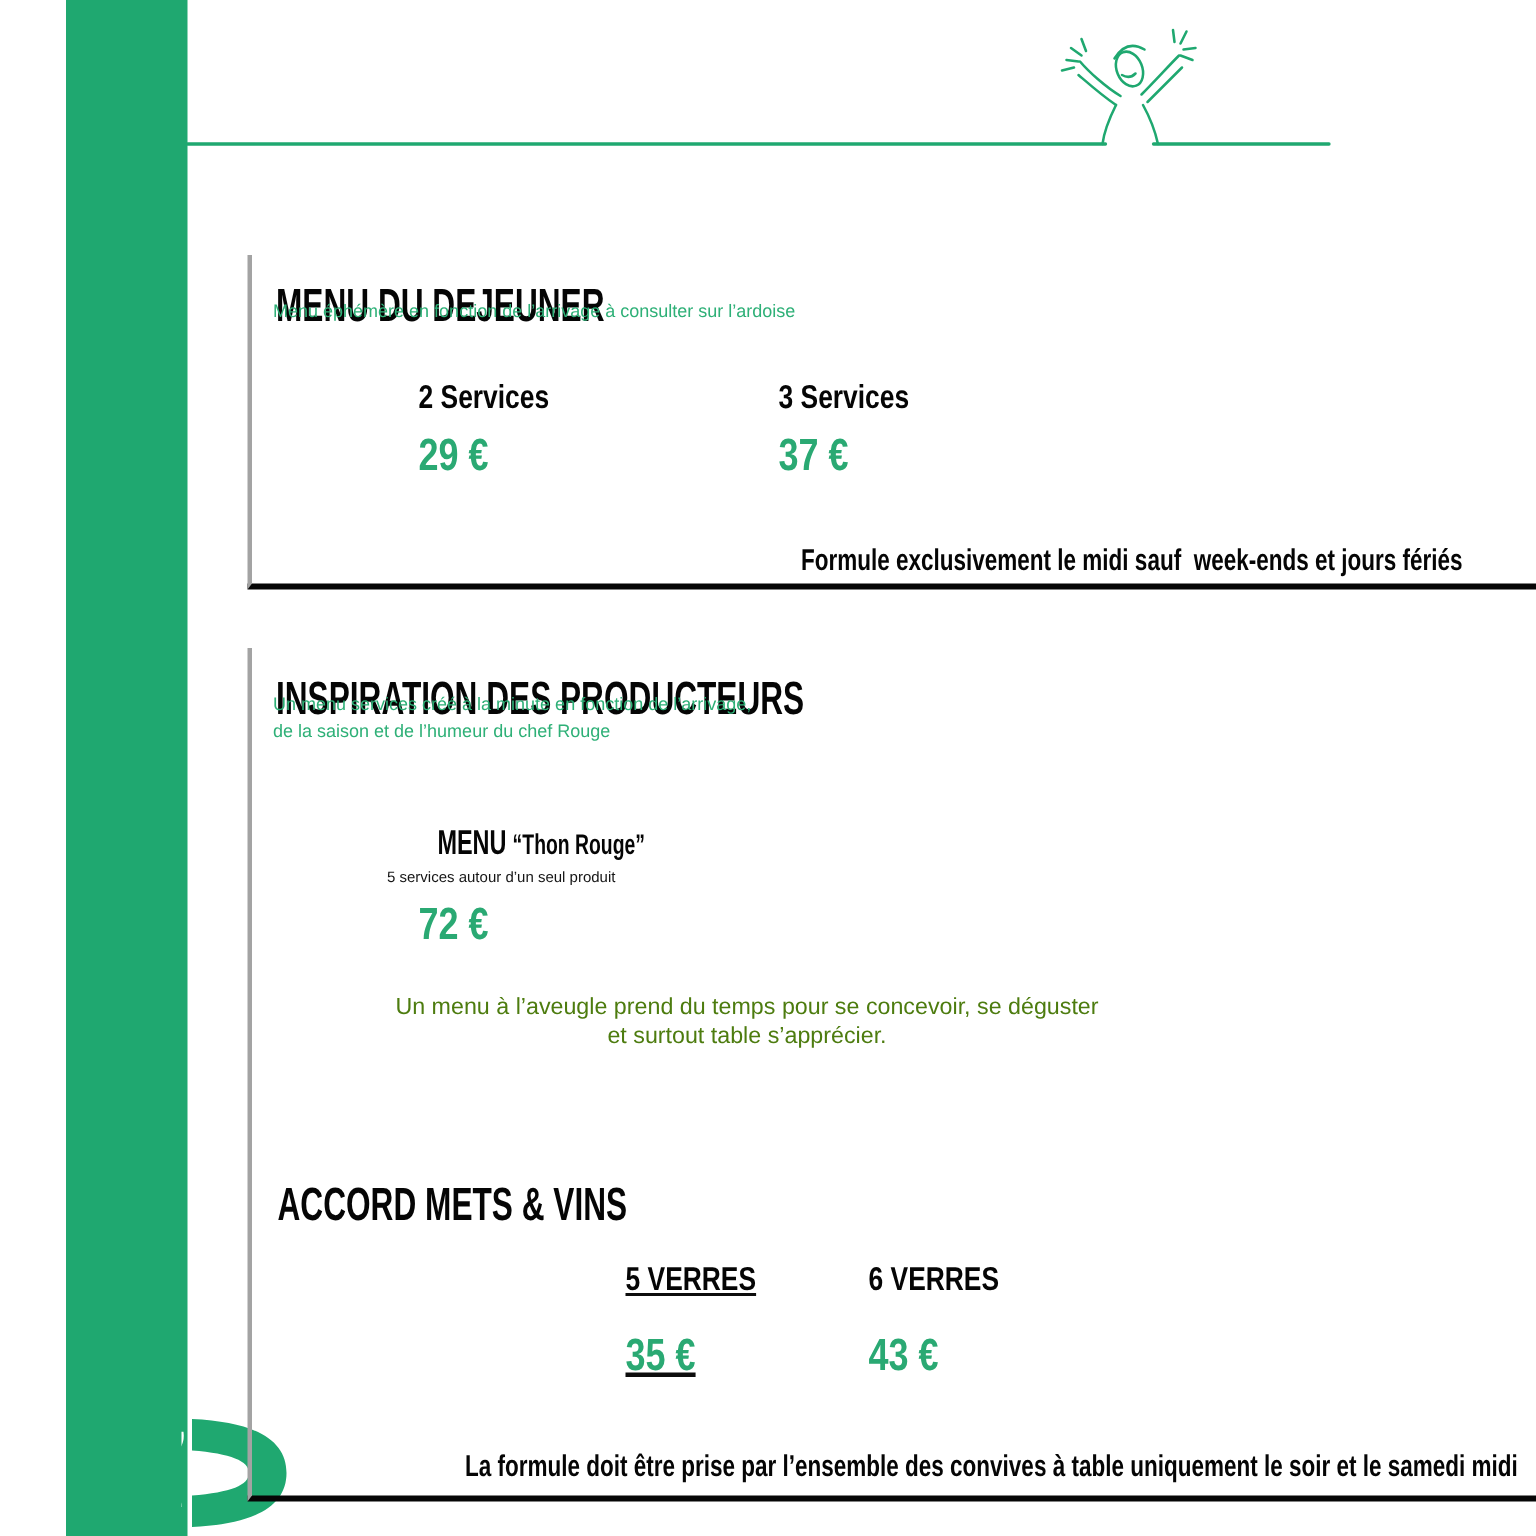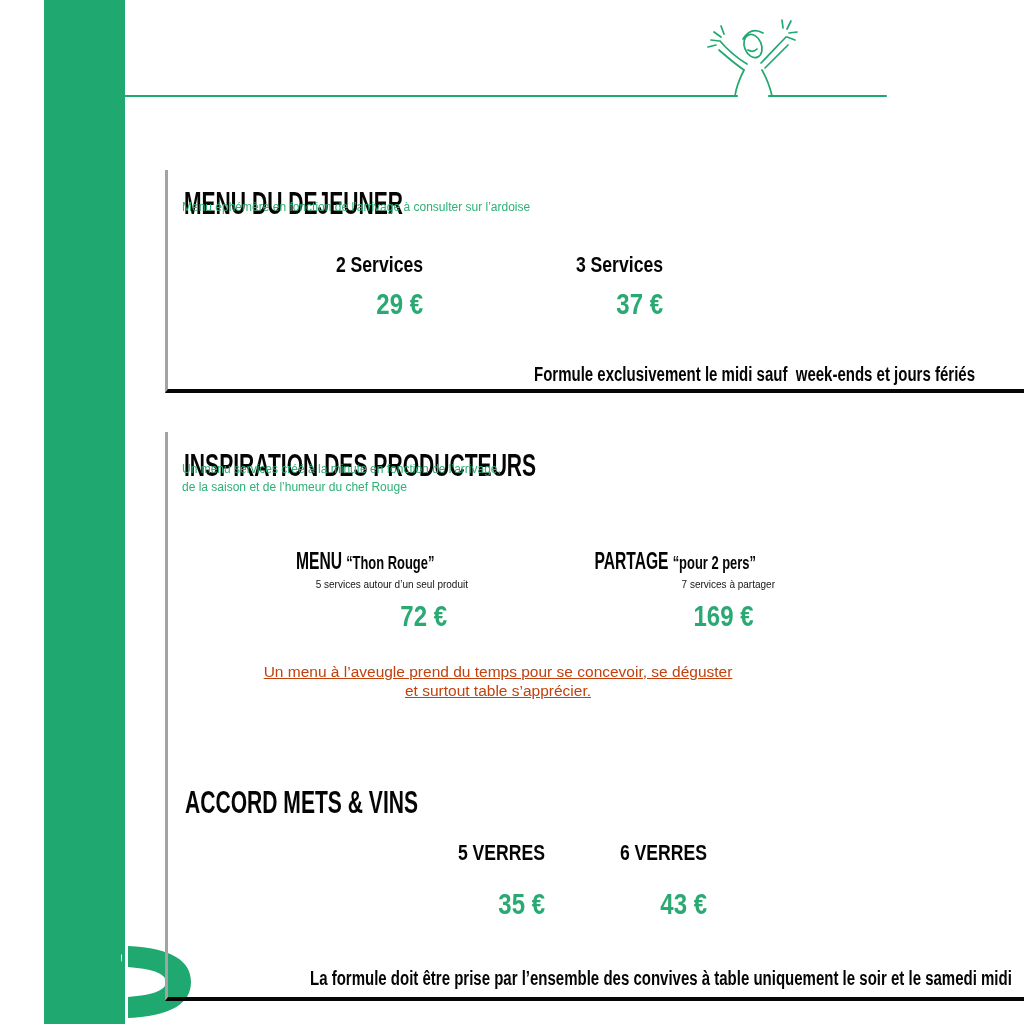--- a/index.html
+++ b/index.html
@@ -19,21 +19,21 @@
     transform:scaleX(0.68);transform-origin:left center;white-space:nowrap;color:#050505;
   }
   #t1{left:16px;top:-3px;}
   #t2{left:16px;top:-3px;}
   #t3{left:17px;top:334px;}
 
   .green-sub{position:absolute;margin:0;font-size:12px;line-height:18px;color:#2eb077;}
   #s1{left:14px;top:28px;}
   #s2{left:14px;top:28px;}
 
-  .col{position:absolute;text-align:right;}
+  .col{position:absolute;text-align:left;}
   .col .label{
     font-size:22px;line-height:22px;font-weight:bold;white-space:nowrap;
     transform:scaleX(0.8);transform-origin:center;color:#050505;
   }
   .col .price{
     font-size:30px;line-height:30px;font-weight:bold;white-space:nowrap;
     transform:scaleX(0.8);transform-origin:center;color:#2aa973;
   }
   #b1c1{left:93px;top:84px;width:180px;}
   #b1c2{left:333px;top:84px;width:180px;}
@@ -44,25 +44,25 @@
     transform:scaleX(0.68);transform-origin:center;color:#050505;
   }
   .menucol .mqual{font-size:19px;margin-left:6px;}
   .menucol .mdesc{font-size:10px;line-height:17px;margin-top:2px;color:#151515;}
   .menucol .price{margin-top:8px;}
   #b2c1{left:90px;top:118px;width:210px;}
   #b2c2{left:392px;top:118px;width:215px;}
 
   #para{
     position:absolute;left:20px;top:230px;width:620px;text-align:center;
-    font-size:15.5px;line-height:19px;color:#c2410c;text-decoration:underline;
+    font-size:15.5px;line-height:19px;color:#4d7c0f;
   }
 
   #b3c1{left:68px;top:410px;width:160px;}
-  #b3c2{left:233px;top:410px;width:160px;}
+  #b3c2{left:233px;top:410px;width:160px;text-decoration:underline;}
   #b3c3{left:395px;top:410px;width:160px;}
   #b3c1 .price,#b3c2 .price,#b3c3 .price{margin-top:25px;}
 
   .note{
     position:absolute;font-size:20px;line-height:20px;font-weight:bold;white-space:pre;
     transform:scaleX(0.75);transform-origin:right center;color:#050505;
   }
   #n1{right:49px;top:194px;}
   #n2{right:12px;top:536px;}
 
@@ -133,27 +133,20 @@
       <span>de la saison et de l’humeur du chef Rouge</span>
     </p>
 
     <div class="col menucol" id="b2c1">
       <div class="mhead">
         <span>MENU</span><span class="mqual">“Thon Rouge”</span>
       </div>
       <div class="mdesc">5 services autour d’un seul produit</div>
       <div class="price">72 €</div>
     </div>
-    <div class="col menucol" id="b2c2">
-      <div class="mhead">
-        <span>PARTAGE</span><span class="mqual">“pour 2 pers”</span>
-      </div>
-      <div class="mdesc">7 services à partager</div>
-      <div class="price">169 €</div>
-    </div>
 
     <div id="para">
       <span>Un menu à l’aveugle prend du temps pour se concevoir, se déguster</span><br>
       <span>et surtout table s’apprécier.</span>
     </div>
 
     <h1 id="t3" class="title">ACCORD METS &amp; VINS</h1>
 
     <div class="col" id="b3c2">
       <div class="label">5 VERRES</div>

